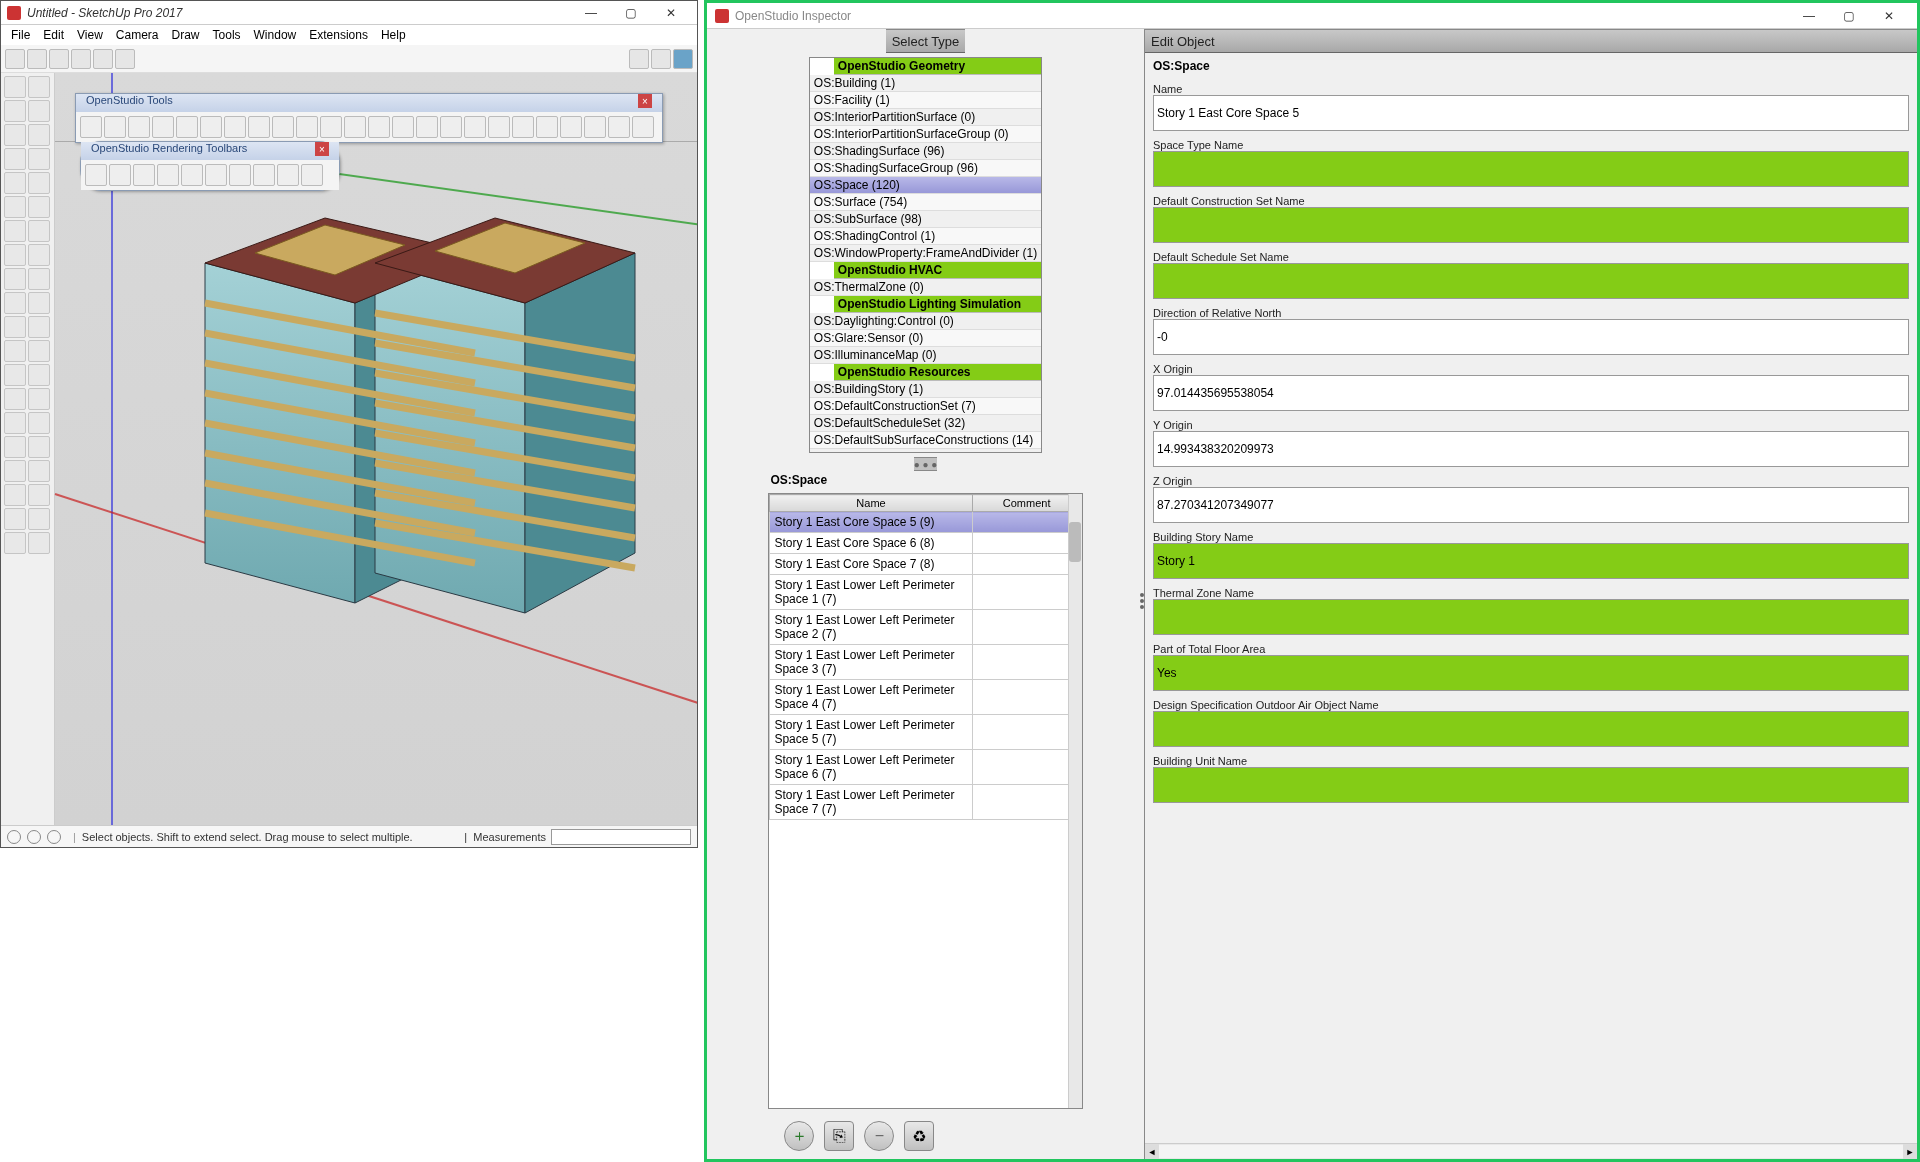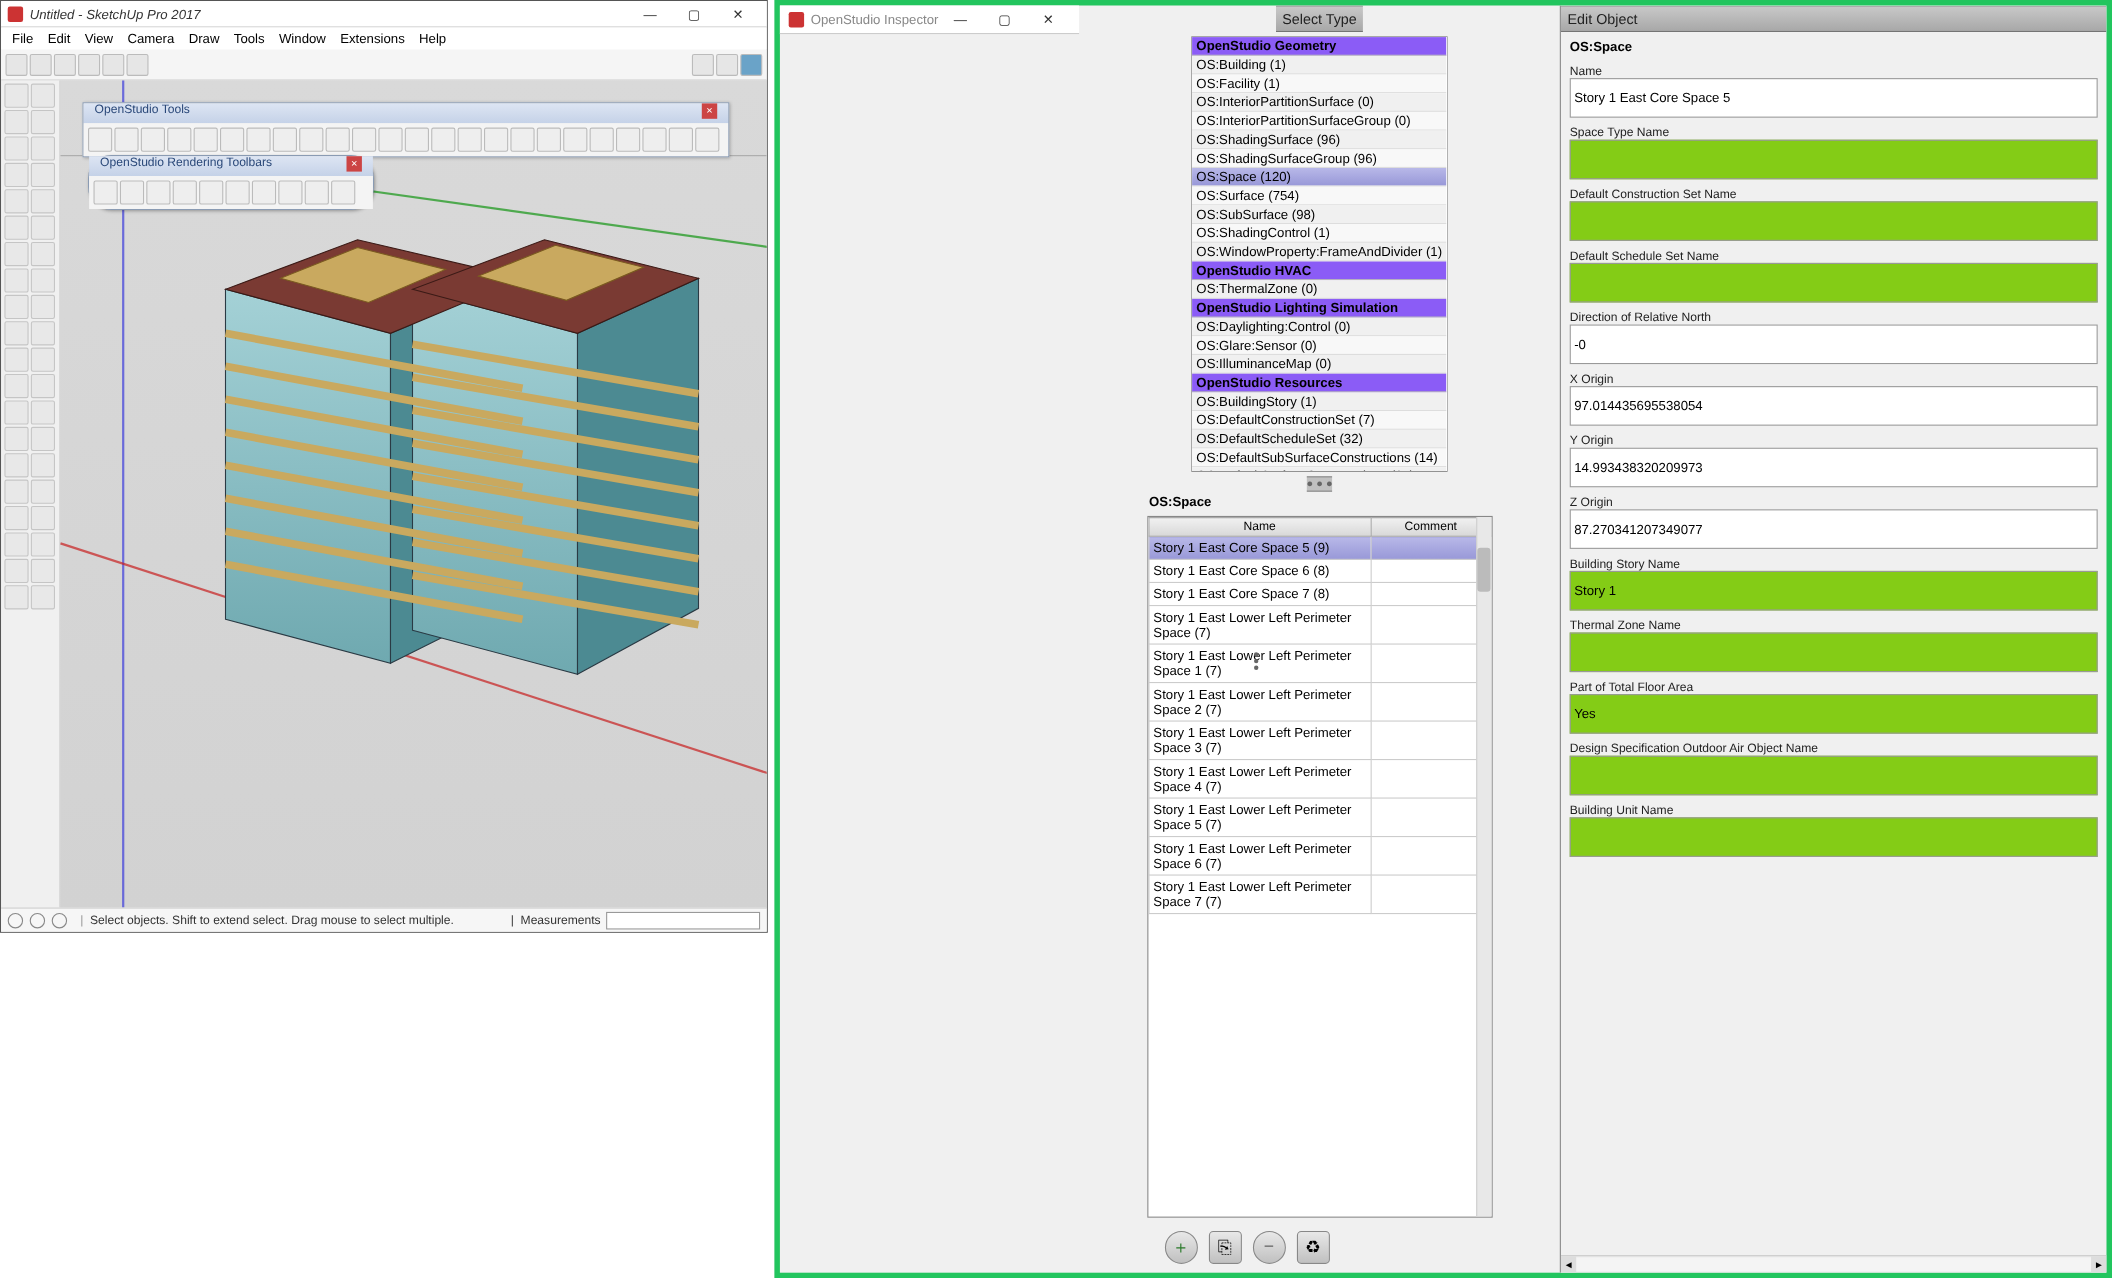--- a/index.html
+++ b/index.html
@@ -39,33 +39,33 @@
 
 .building{position:absolute; left:120px; top:130px; width:480px; height:440px;}
 
 .statusbar{height:22px; border-top:1px solid #ccc; display:flex; align-items:center; padding:0 6px; font-size:11px; color:#333; background:#f6f6f6;}
 .statusbar .sicon{width:14px; height:14px; border:1px solid #888; border-radius:50%; margin-right:6px;}
 .statusbar .sep{margin:0 6px; color:#999;}
 .statusbar .meas-label{margin-left:auto;}
 .statusbar .meas-input{width:140px; height:16px; border:1px solid #999; margin-left:5px; background:#fff;}
 
 
-.inspector{position:absolute; left:704px; top:0; right:0; bottom:0; background:#f0f0f0; border:5px solid #22c55e; display:flex; }
+.inspector{position:absolute; left:704px; top:0; right:0; bottom:0; background:#f0f0f0; border:3px solid #22c55e; display:flex; flex-direction:column;}
 .ins-titlebar{height:26px; display:flex; align-items:center; padding:0 8px; background:#fff; border-bottom:1px solid #ccc;}
 .ins-titlebar .aicon{width:14px;height:14px;background:#c33;border-radius:2px;margin-right:6px;}
 .ins-titlebar .atitle{flex:1; color:#888; font-size:12px;}
 
 .ins-body{flex:1; display:flex; overflow:hidden;}
 .ins-left{width:438px; display:flex; flex-direction:column; border-right:1px solid #888;align-items:center;}
 .ins-right{flex:1; display:flex; flex-direction:column; overflow:auto;}
 
 .panel-header{background:linear-gradient(#c8c8c8,#a8a8a8); height:24px; display:flex; align-items:center; padding:0 6px; font-size:13px; color:#222; border-top:1px solid #888; border-bottom:1px solid #666;}
 
 .type-list{flex:0 0 auto; height:396px; overflow:auto; border:1px solid #888; margin:4px; background:#fff;}
-.type-group{background:#8b5cf6; font-weight:bold; padding:1px 4px; font-size:12px; border-bottom:1px solid #bbb;}
+.type-group{background:#84cc16; font-weight:bold; padding:1px 4px; font-size:12px; border-bottom:1px solid #bbb;margin-left:24px;}
 .type-item{padding:1px 4px; font-size:12px; background:#f0f0f0; border-bottom:1px solid #ddd; cursor:default;}
 .type-item:nth-child(odd){background:#f8f8f8;}
 .type-item.selected{background:linear-gradient(#b8b8e8,#9898d8); color:#000;}
 
 .divider-grip{height:14px; background:#c0c0c0; display:flex; align-items:center; justify-content:center; color:#666; font-size:10px; border-top:1px solid #888; border-bottom:1px solid #888;}
 
 .obj-panel{flex:1; display:flex; flex-direction:column;}
 .obj-label{padding:2px 6px; font-size:12px; font-weight:bold;}
 .obj-table-wrap{flex:1; margin:4px; border:1px solid #888; background:#fff; overflow:auto; position:relative;}
 .obj-table{width:100%; border-collapse:collapse;}
@@ -399,24 +399,20 @@
                 </tr>
                 <tr>
                   <td>Story 1 East Core Space 6 (8)</td>
                   <td></td>
                 </tr>
                 <tr>
                   <td>Story 1 East Core Space 7 (8)</td>
                   <td></td>
                 </tr>
                 <tr>
-                  <td>Story 1 East Lower Left Perimeter Space (7)</td>
-                  <td></td>
-                </tr>
-                <tr>
                   <td>Story 1 East Lower Left Perimeter Space 1 (7)</td>
                   <td></td>
                 </tr>
                 <tr>
                   <td>Story 1 East Lower Left Perimeter Space 2 (7)</td>
                   <td></td>
                 </tr>
                 <tr>
                   <td>Story 1 East Lower Left Perimeter Space 3 (7)</td>
                   <td></td>

